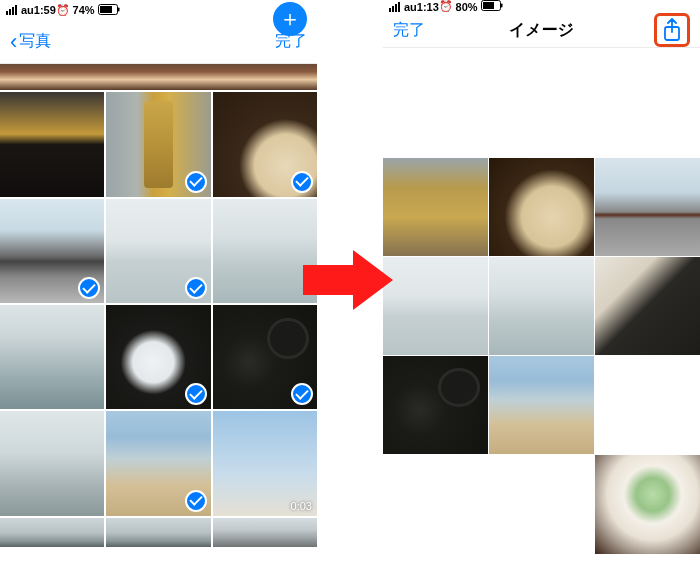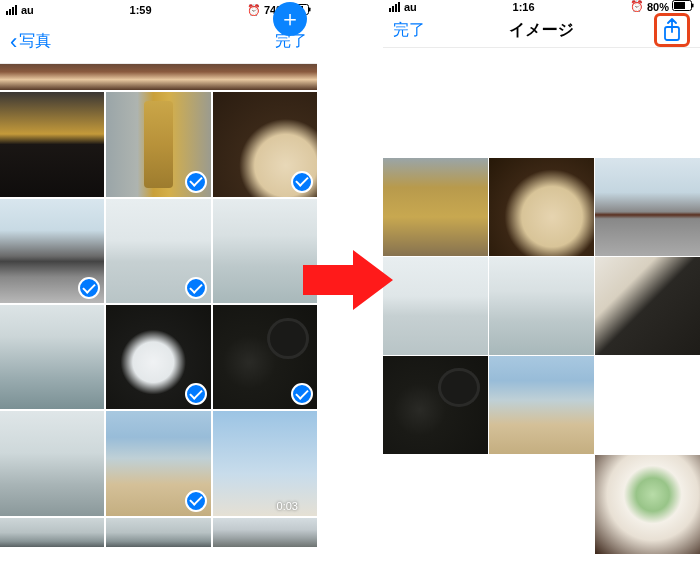--- a/index.html
+++ b/index.html
@@ -1,39 +1,39 @@
 <!DOCTYPE html>
 <html><head>
   <meta charset="utf-8">
   <style>
     * { margin: 0; padding: 0; box-sizing: border-box; }
     body { font-family: -apple-system, "Hiragino Sans", sans-serif; background: #fff; width: 700px; height: 568px; display: flex; position: relative; }
     .phone { width: 317px; height: 568px; display: flex; flex-direction: column; background: #fff; position: relative; }
     .phone.left { margin-right: 0; }
     .phone.right { margin-left: 66px; }
-    .status-bar { height: 20px; display: flex; align-items: center; justify-content: space-between; padding: 0 6px; font-size: 11px; font-weight: 600; color: #000; }
+    .status-bar { height: 20px; display: flex; align-items: center; padding: 0 6px; font-size: 11px; font-weight: 600; color: #000; }
     .status-left { display: flex; align-items: center; gap: 4px; }
     .status-right { display: flex; align-items: center; gap: 3px; }
     .signal-bars { display: flex; align-items: flex-end; gap: 1px; }
     .bar { width: 2px; background: #000; }
     .bar.b1 { height: 4px; } .bar.b2 { height: 6px; } .bar.b3 { height: 8px; } .bar.b4 { height: 10px; }
     .nav-bar { height: 44px; display: flex; align-items: center; justify-content: space-between; padding: 0 10px; border-bottom: 0.5px solid rgba(0,0,0,0.08); position: relative; }
     .nav-title { position: absolute; left: 50%; transform: translateX(-50%); font-size: 16px; font-weight: 600; color: #000; }
     .nav-left, .nav-right { font-size: 16px; color: #007aff; display: flex; align-items: center; gap: 2px; z-index: 1; }
     .back-chevron { font-size: 22px; line-height: 1; font-weight: 300; }
     .blue-circle-btn { position: absolute; right: 10px; top: -18px; width: 34px; height: 34px; border-radius: 50%; background: #0a84ff; display: flex; align-items: center; justify-content: center; z-index: 2; }
     .plus { color: #fff; font-size: 22px; font-weight: 300; }
     .share-box { border: 3px solid #e8441a; border-radius: 6px; padding: 2px 5px; display: flex; align-items: center; justify-content: center; }
     .share-icon svg { display: block; }
     .grid { display: grid; grid-template-columns: repeat(3, 1fr); gap: 2px; padding: 0; overflow: hidden; }
     .cell { position: relative; aspect-ratio: 1; overflow: hidden; }
     .thumb { width: 100%; height: 100%; }
     .check { position: absolute; right: 4px; bottom: 4px; width: 22px; height: 22px; border-radius: 50%; background: #007aff; border: 2px solid #fff; display: flex; align-items: center; justify-content: center; }
     .check::after { content: ""; width: 10px; height: 5px; border-left: 2px solid #fff; border-bottom: 2px solid #fff; transform: rotate(-45deg) translate(1px,-1px); }
-    .duration { position: absolute; right: 19px; bottom: 4px; color: #fff; font-size: 11px; font-weight: 500; text-shadow: 0 0 3px rgba(0,0,0,0.6); }
+    .duration { position: absolute; right: 5px; bottom: 4px; color: #fff; font-size: 11px; font-weight: 500; text-shadow: 0 0 3px rgba(0,0,0,0.6); }
     .right-grid { display: grid; grid-template-columns: repeat(3, 1fr); gap: 1px; margin-top: 110px; }
     .right-grid .cell { aspect-ratio: 1.07; }
     .right-grid .wide { grid-column: span 2; aspect-ratio: 1.6; }
     .right-grid .wide .thumb { height: auto; }
     .arrow { position: absolute; left: 303px; top: 250px; width: 90px; height: 60px; z-index: 10; }
     .arrow-body { width: 100%; height: 100%; }
     
     .t-beer2 { background: linear-gradient(180deg,#3a3634 0%,#c49a3a 40%,#1a1614 50%,#0f0d0c 100%); }
     .t-can { background: linear-gradient(90deg,#9aa5a8 0%,#aeb4b0 30%,#c9a03a 45%,#d4af4a 60%,#9b9b8f 100%); position: relative; }
     .t-can::after{content:"";position:absolute;left:36%;top:8%;width:28%;height:84%;background:linear-gradient(180deg,#caa648,#b8923a,#9d7c2e);border-radius:4px;}
@@ -169,21 +169,21 @@
   <div class="status-bar">
     <div class="status-left">
       <span class="signal-bars">
           <span class="bar b1"></span>
           <span class="bar b2"></span>
           <span class="bar b3"></span>
           <span class="bar b4"></span>
         </span>
       <span>au</span>
     </div>
-    <span>1:16</span>
+    <span>1:13</span>
     <div class="status-right">
       <span>⏰</span>
       <span>80%</span>
       <span>
         <svg width="22" height="11" viewBox="0 0 22 11">
             <rect x="0.5" y="0.5" width="19" height="10" rx="2" fill="none" stroke="#000" stroke-width="1"></rect>
             <rect x="2" y="2" width="11" height="7" fill="#000"></rect>
             <rect x="20" y="3.5" width="1.5" height="4" rx="0.7" fill="#000"></rect>
           </svg>
       </span>

